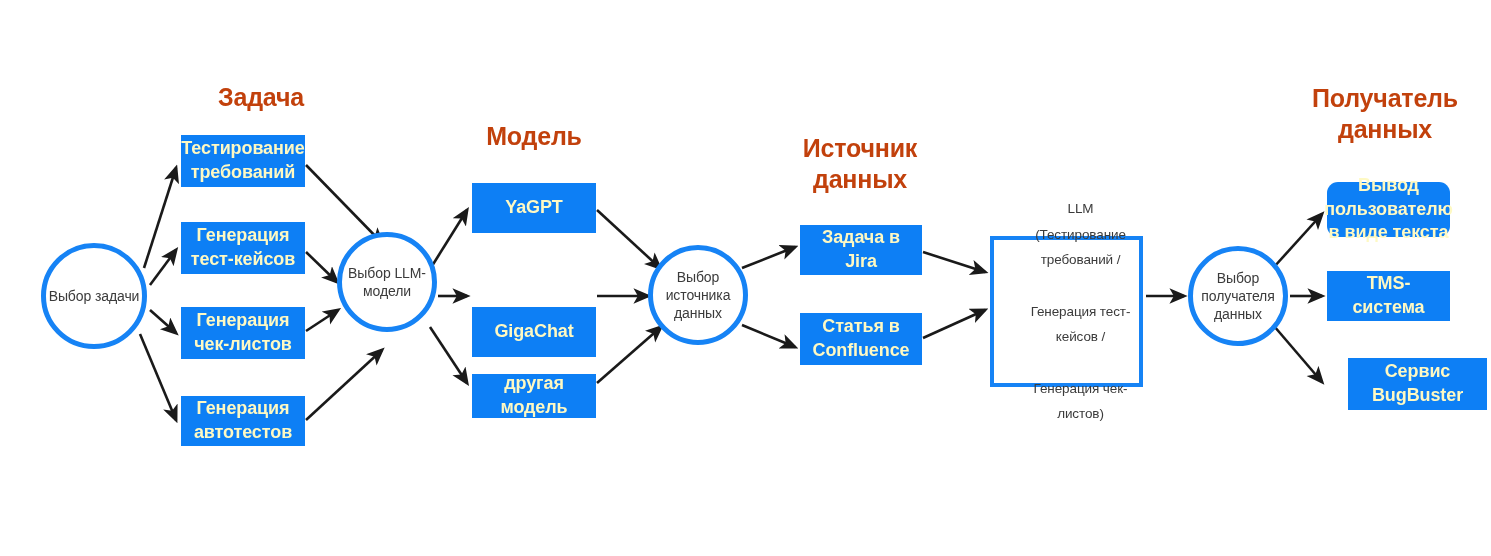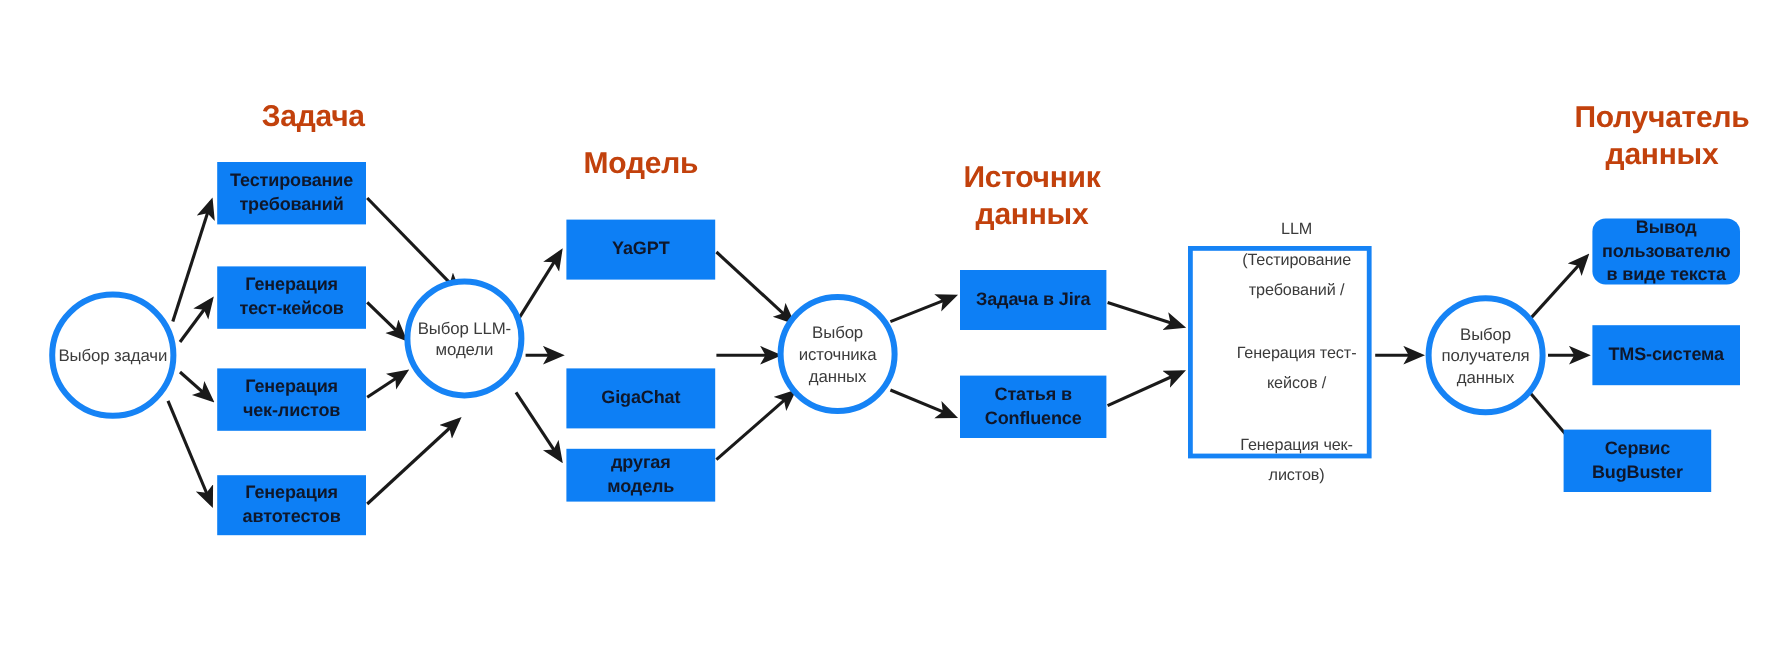--- a/index.html
+++ b/index.html
@@ -31,23 +31,23 @@
     font-size: 25px;
     line-height: 1.22;
     color: #c2410c;
     text-align: center;
     letter-spacing: -0.2px;
     white-space: pre-line;
   }
   .node-box {
     position: absolute;
     background: #0d7ff5;
-    color: #0f172a;
+    color: #fef9c3;
     font-weight: bold;
-    font-size: 15px;
+    font-size: 18px;
     line-height: 1.32;
     display: flex;
     align-items: center;
     justify-content: center;
     text-align: center;
     white-space: pre-line;
     letter-spacing: -0.1px;
     box-sizing: border-box;
     padding: 2px 4px;
   }
@@ -142,25 +142,25 @@
       <div class="node-box" style="left: 472px; top: 271px; width: 124px; height: 50px; background: rgb(13, 127, 245); margin-top: 36px;">GigaChat</div>
       <div class="node-box" style="left: 472px; top: 374px; width: 124px; height: 44px; background: rgb(13, 127, 245);">другая
 модель</div>
       <div class="node-box" style="left: 800px; top: 225px; width: 122px; height: 50px; background: rgb(13, 127, 245);">Задача в Jira</div>
       <div class="node-box" style="left: 800px; top: 313px; width: 122px; height: 52px; background: rgb(13, 127, 245);">Статья в
 Confluence</div>
       <div class="node-box" style="left: 1327px; top: 182px; width: 123px; height: 55px; background: rgb(13, 127, 245); border-radius: 11px;">Вывод
 пользователю
 в виде текста</div>
       <div class="node-box" style="left: 1327px; top: 271px; width: 123px; height: 50px; background: rgb(13, 127, 245);">TMS-система</div>
-      <div class="node-box" style="left: 1303px; top: 358px; width: 123px; height: 52px; background: rgb(13, 127, 245);">Сервис
+      <div class="node-box" style="left: 1348px; top: 358px; width: 139px; height: 52px; background: rgb(13, 127, 245);">Сервис
 BugBuster</div>
     </div>
   <div id="frames-layer">
-      <div class="node-frame" style="left: 990px; top: 205px; width: 153px; height: 177px; border-color: rgb(22, 131, 245); padding-left: 36px;">LLM (Тестирование требований /
+      <div class="node-frame" style="left: 990px; top: 236px; width: 153px; height: 151px; border-color: rgb(22, 131, 245); padding-left: 36px;">LLM (Тестирование требований /
 
 Генерация тест-кейсов /
 
 Генерация чек-листов)</div>
     </div>
   <div id="circles-layer">
       <div class="node-circle" style="left: 41px; top: 243px; width: 106px; height: 106px; border-color: rgb(22, 131, 245);">Выбор задачи</div>
       <div class="node-circle" style="left: 337px; top: 232px; width: 100px; height: 100px; border-color: rgb(22, 131, 245); text-align: center;">Выбор LLM-
 модели</div>
       <div class="node-circle" style="left: 648px; top: 245px; width: 100px; height: 100px; border-color: rgb(22, 131, 245);">Выбор

